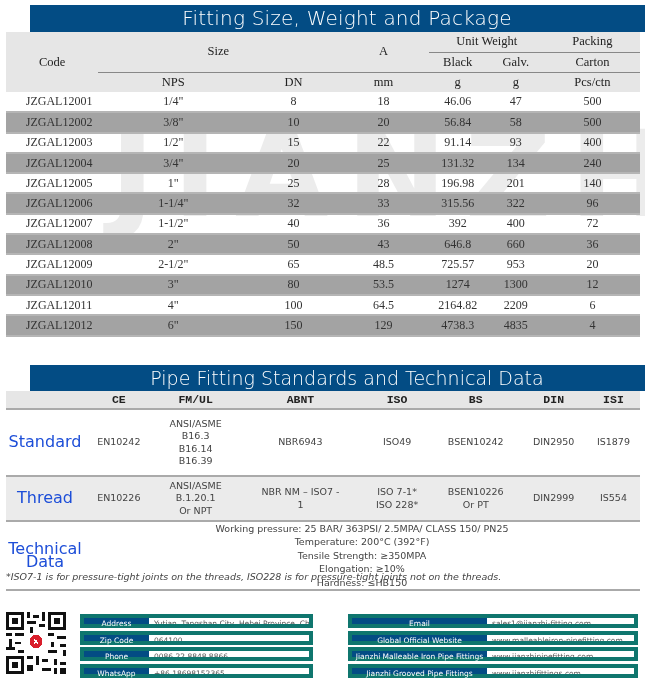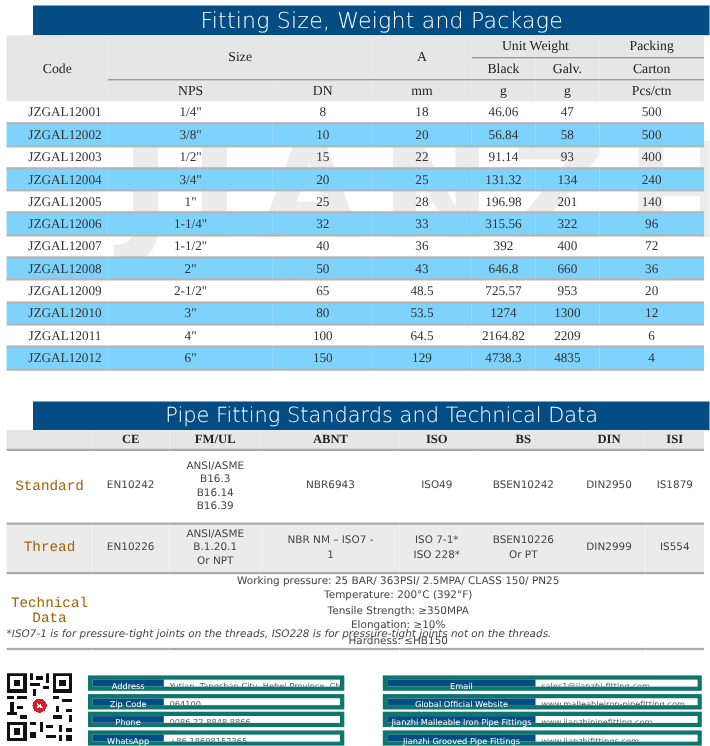--- a/index.html
+++ b/index.html
@@ -8,31 +8,31 @@
   .banner { position: absolute; left: 18px; width: 634px; background: #034c84; color: #fff; text-align: center; font-family: "DejaVu Sans", sans-serif; font-weight: 300; margin-left: 12px; }
   #banner1 { top: 5px; height: 27px; font-size: 20px; line-height: 27px; letter-spacing: 0.2px; }
   #banner2 { top: 365px; height: 26px; font-size: 19px; line-height: 26px; }
 
   
   #t1 { position: absolute; left: 6px; top: 32px; width: 634px; border-collapse: collapse; font-size: 12px; }
   #t1 td, #t1 th { font-weight: normal; text-align: center; padding: 0; height: 20px; }
   #t1 thead tr { background: #e6e6e6; }
   #t1 thead th { color: #222; font-size: 12.5px; }
   #t1 tbody tr { border-bottom: 2px solid #b5b5b5; }
-  #t1 tbody tr.alt { background: #7dd3fc; }
+  #t1 tbody tr.alt { background: #a3a3a3; }
   #t1 tbody tr td { height: 20.3px; }
   .code { text-align: center; padding-left: 14px !important; }
 
   .watermark { position: absolute; left: 110px; top: 105px; font-family: "DejaVu Sans", sans-serif; font-weight: bold; font-size: 120px; letter-spacing: 18px; color: rgba(150,150,150,0.18); pointer-events: none; }
 
   
   #t2 { position: absolute; left: 6px; top: 391px; width: 634px; border-collapse: collapse; font-family: "DejaVu Sans", sans-serif; font-size: 9.5px; color: #444; }
-  #t2 th { background: #e6e6e6; font-family: Liberation Serif, serif; font-weight: bold; font-size: 11.5px; height: 18px; color: #222; border-bottom: 2px solid #aaa; }
+  #t2 th { background: #e6e6e6; font-family: Liberation Mono, monospace; font-weight: bold; font-size: 11.5px; height: 18px; color: #222; border-bottom: 2px solid #aaa; }
   #t2 td { text-align: center; vertical-align: middle; line-height: 12.5px; }
-  #t2 .rowlabel { font-size: 13px; color: #a16207; width: 78px; font-family: Liberation Mono, monospace; }
+  #t2 .rowlabel { font-size: 16px; color: #1d4ed8; width: 78px; }
   #t2 tr.std td { height: 67px; border-bottom: 2px solid #aaa; }
   #t2 tr.thr td { height: 45px; background: #ebebeb; border-bottom: 2px solid #aaa; }
   #t2 tr.tech td { height: 68px; border-bottom: 2px solid #aaa; }
   #t2 .techlines div { line-height: 13.4px; font-size: 9.5px; }
 
   .footnote { position: absolute; left: 6px; top: 571px; font-family: "DejaVu Sans", sans-serif; font-size: 9.5px; color: #444; font-style: italic; }
 
   
   .qr { position: absolute; left: 6px; top: 612px; width: 60px; height: 62px; }
   .contact-row { position: absolute; height: 14px; display: flex; border: 4px solid #0f766e; font-family: "DejaVu Sans", sans-serif; font-size: 7.5px; }

